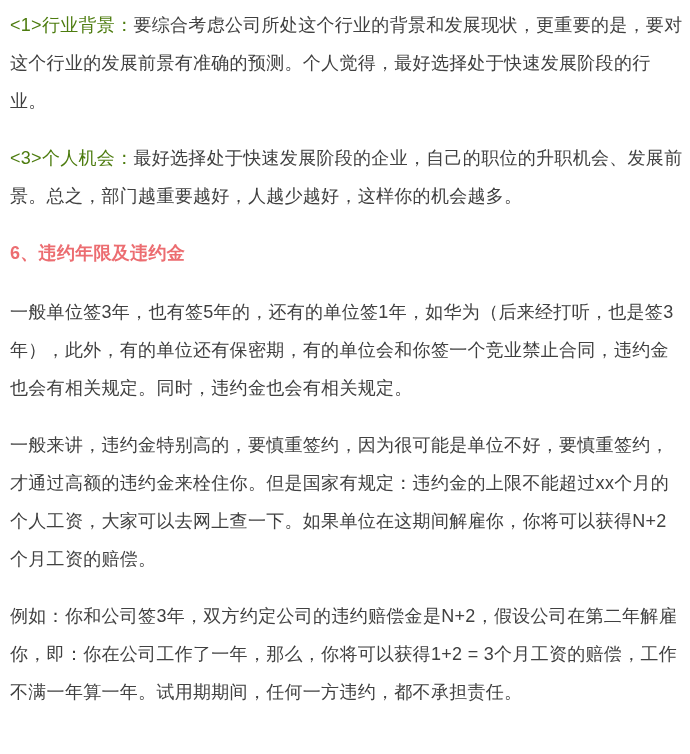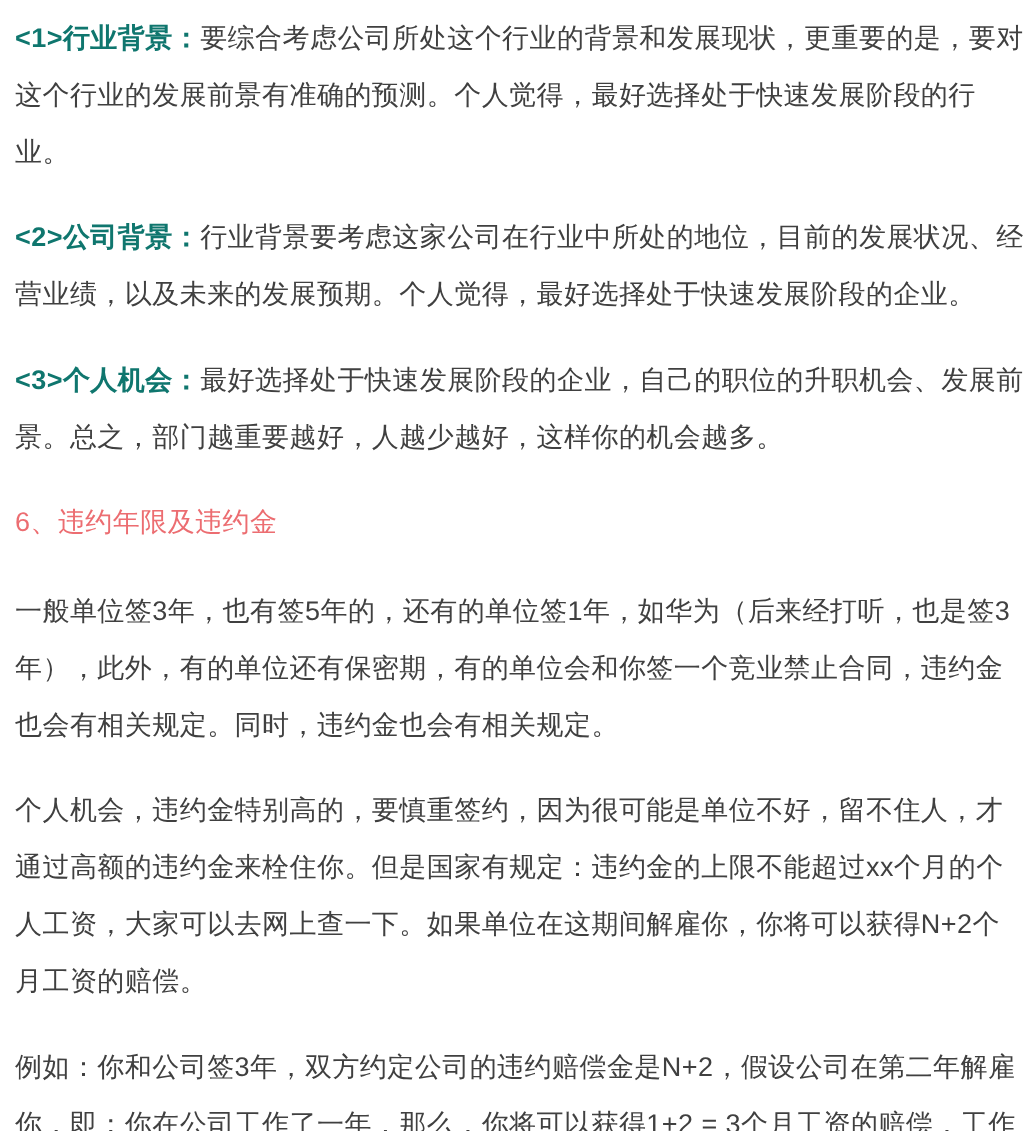--- a/index.html
+++ b/index.html
@@ -18,44 +18,43 @@
   .para {
     margin: 0 0 19px 0;
     font-size: 18px;
     line-height: 38px;
     color: #404040;
     letter-spacing: 0.3px;
     text-align: left;
     word-break: break-all;
   }
   .accent-prefix {
-    color: #0f766e;
-    font-weight: 700;
+    color: #4d7c0f;
+    font-weight: 400;
   }
   .section-heading {
     margin: 0 0 21px 0;
     font-size: 18px;
     line-height: 38px;
-    font-weight: 400;
+    font-weight: 700;
     color: #ec6d71;
     letter-spacing: 0.3px;
   }
 </style>
 </head>
 <body>
 
 <div class="page">
 
   <p class="para"><span class="accent-prefix">&lt;1&gt;行业背景：</span><span>要综合考虑公司所处这个行业的背景和发展现状，更重要的是，要对这个行业的发展前景有准确的预测。个人觉得，最好选择处于快速发展阶段的行业。</span></p>
 
-  <p class="para"><span class="accent-prefix">&lt;2&gt;公司背景：</span><span>行业背景要考虑这家公司在行业中所处的地位，目前的发展状况、经营业绩，以及未来的发展预期。个人觉得，最好选择处于快速发展阶段的企业。</span></p>
 
   <p class="para"><span class="accent-prefix">&lt;3&gt;个人机会：</span><span>最好选择处于快速发展阶段的企业，自己的职位的升职机会、发展前景。总之，部门越重要越好，人越少越好，这样你的机会越多。</span></p>
 
   <h2 class="section-heading">6、违约年限及违约金</h2>
 
   <p class="para">一般单位签3年，也有签5年的，还有的单位签1年，如华为（后来经打听，也是签3年），此外，有的单位还有保密期，有的单位会和你签一个竞业禁止合同，违约金也会有相关规定。同时，违约金也会有相关规定。</p>
 
-  <p class="para">个人机会，违约金特别高的，要慎重签约，因为很可能是单位不好，留不住人，才通过高额的违约金来栓住你。但是国家有规定：违约金的上限不能超过xx个月的个人工资，大家可以去网上查一下。如果单位在这期间解雇你，你将可以获得N+2个月工资的赔偿。</p>
+  <p class="para">一般来讲，违约金特别高的，要慎重签约，因为很可能是单位不好，要慎重签约，才通过高额的违约金来栓住你。但是国家有规定：违约金的上限不能超过xx个月的个人工资，大家可以去网上查一下。如果单位在这期间解雇你，你将可以获得N+2个月工资的赔偿。</p>
 
   <p class="para">例如：你和公司签3年，双方约定公司的违约赔偿金是N+2，假设公司在第二年解雇你，即：你在公司工作了一年，那么，你将可以获得1+2 = 3个月工资的赔偿，工作不满一年算一年。试用期期间，任何一方违约，都不承担责任。</p>
 
 </div>
 
 </body></html>

